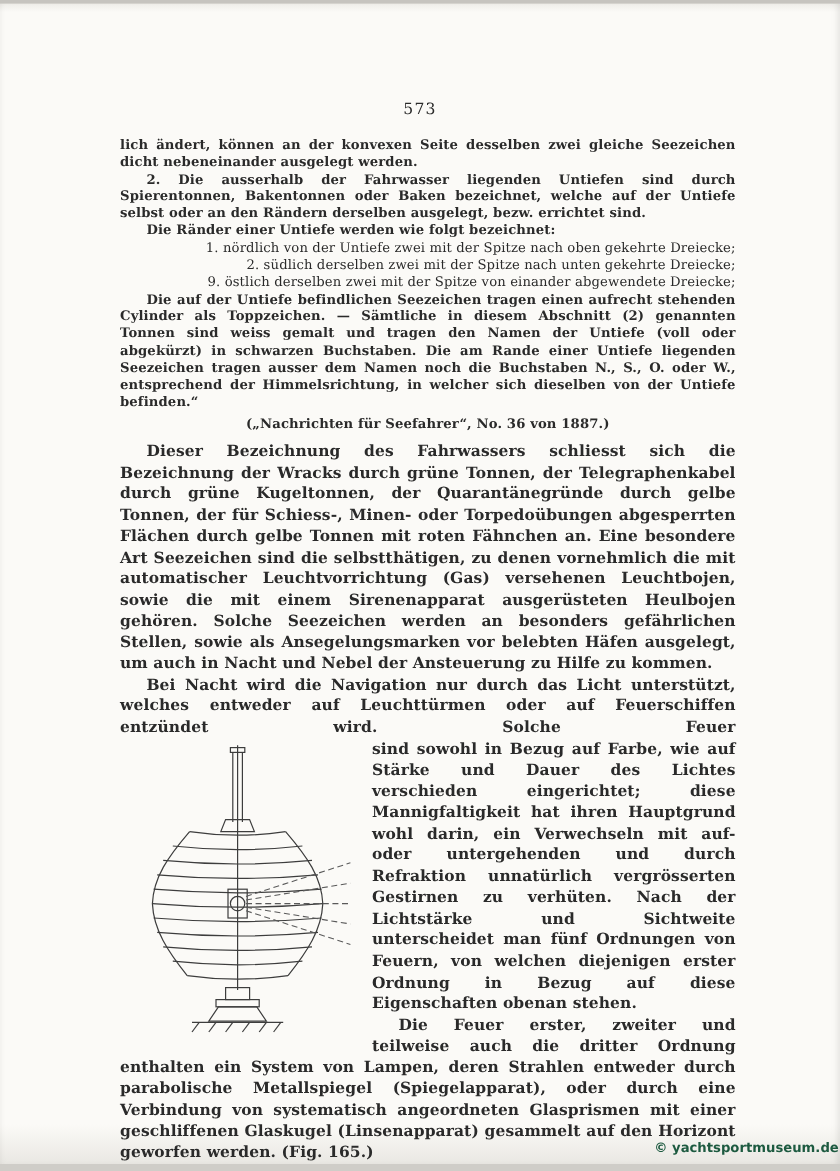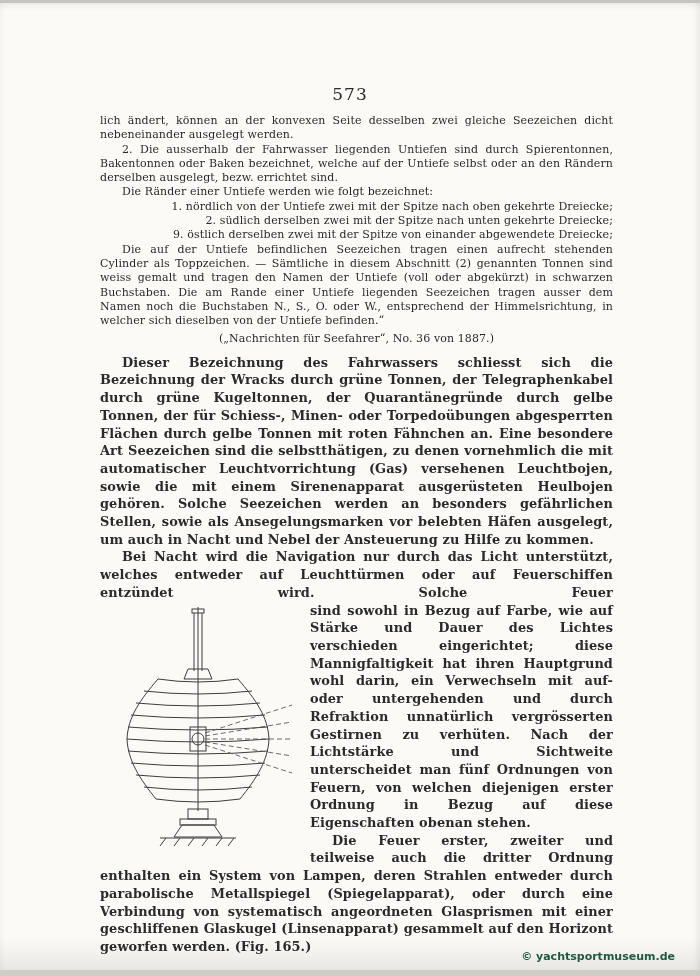--- a/index.html
+++ b/index.html
@@ -14,47 +14,47 @@
     position: relative;
     width: 700px; height: 976px;
     overflow: hidden;
     background: linear-gradient(#e9e7e2, #fbfaf7 10px, #fbfaf7 96%, #e6e4df);
     box-shadow: inset -3px 0 6px rgba(0,0,0,0.05), inset 0 -4px 6px rgba(0,0,0,0.06);
   }
   .scan-edge-top { position: absolute; top: 0; left: 0; right: 0; height: 3px; background: #c6c4bf; }
   .scan-edge-bottom { position: absolute; bottom: 0; left: 0; right: 0; height: 6px; background: #cfcdc8; }
   .page-number {
     position: absolute; top: 84px; left: 0; width: 100%;
-    text-align: center; font-size: 17px; letter-spacing: 1px;
+    text-align: center; font-size: 13px; letter-spacing: 1px;
   }
   .text-block {
     position: absolute; left: 100px; top: 114px; width: 513px;
     text-align: justify; letter-spacing: 0.1px;
   }
   .small { font-size: 11px; line-height: 14.3px; }
-  .small p { margin: 0; }
+  .small p { margin: 0; font-weight: bold; }
   .indent { text-indent: 22px; }
   .list { margin: 0 0 0 42px; text-align: right; }
   .list div { line-height: 14.3px; }
   .citation { text-align: center; text-indent: 0; margin: 4px 0 5px 0 !important; }
   .main { font-size: 12.9px; line-height: 17.7px; margin-top: 7px; }
   .main p { margin: 0; font-weight: bold; }
   .force-justify { text-align-last: justify; }
   figure.figure {
     float: left; width: 198px; margin: 3px 12px 4px 0; padding: 0;
   }
   .fig-caption {
     font-size: 11.5px; text-align: left; padding-left: 64px;
     margin: 0 0 3px 0; text-indent: 0;
   }
   .fig-drawing { display: block; }
   .ink { stroke: #3d3d3d; fill: none; stroke-width: 1; }
   .ray { stroke: #5a5a5a; fill: none; stroke-width: 0.9; stroke-dasharray: 5,3; }
   .watermark {
-    position: absolute; right: 25px; bottom: 13px;
+    position: absolute; right: 1px; bottom: 13px;
     font-family: "DejaVu Sans", "Liberation Sans", sans-serif;
     font-size: 11px; font-weight: 600; color: #1d5a40;
   }
 </style>
 </head>
 <body>
 
 <div class="page">
   <div class="scan-edge-top"></div>
 

